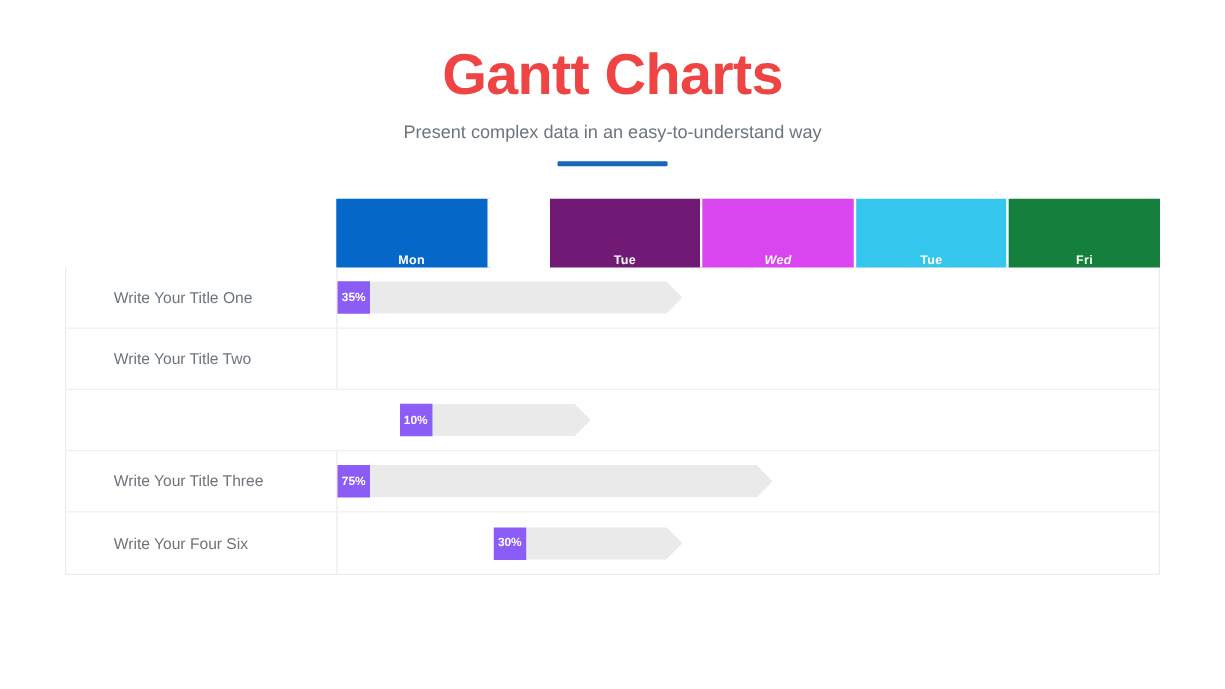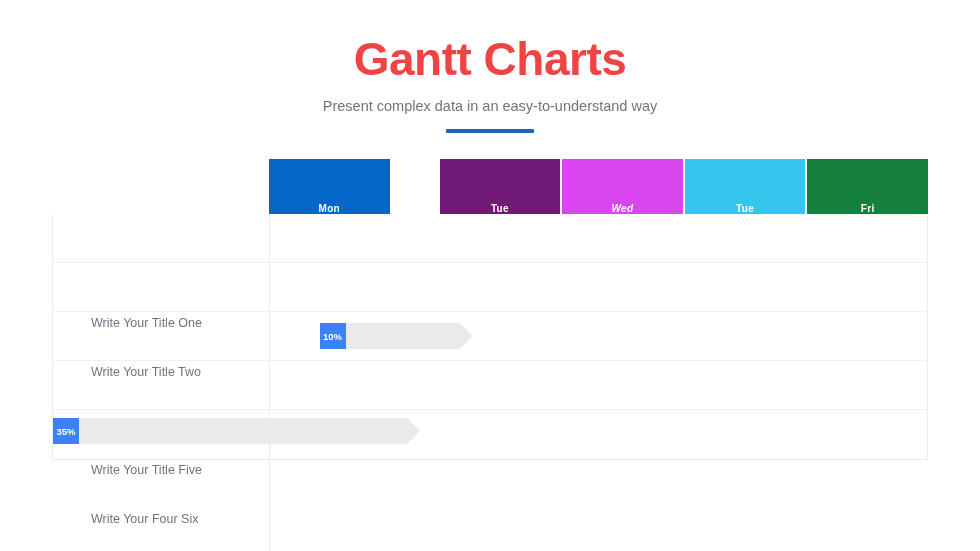--- a/index.html
+++ b/index.html
@@ -75,21 +75,20 @@
     border: 1px solid #ececec;
     border-top: none;
     box-sizing: border-box;
     width: 876px;
   }
   .gantt-row {
     display: flex;
     height: 49px;
     border-bottom: 1px solid #f0f0f0;
     box-sizing: border-box;
-    flex-direction: column;
   }
   .gantt-row:last-child { border-bottom: none; }
 
   .row-label {
     width: 217px;
     flex: 0 0 217px;
     display: flex;
     align-items: center;
     padding-left: 38px;
     box-sizing: border-box;
@@ -107,21 +106,21 @@
     position: absolute;
     top: 50%;
     transform: translateY(-50%);
     height: 26px;
     display: flex;
     align-items: stretch;
   }
   .bar-badge {
     width: 26px;
     flex: 0 0 26px;
-    background: #3b82f6;
+    background: #8b5cf6;
     color: #ffffff;
     font-size: 9.5px;
     font-weight: bold;
     display: flex;
     align-items: center;
     justify-content: center;
     box-sizing: border-box;
     z-index: 2;
     text-align: right;
   }
@@ -175,21 +174,21 @@
       </div>
       <div class="gantt-row">
         <div class="row-track">
           <div class="bar" style="left: 30.5%; width: 17.5%;">
             <div class="bar-badge">10%</div>
             <div class="bar-fill"></div>
           </div>
         </div>
       </div>
       <div class="gantt-row">
-        <div class="row-label">Write Your Title Five</div>
+        <div class="row-label">Write Your Title Three</div>
         <div class="row-track">
           <div class="bar" style="left: 0%; width: 53%;">
             <div class="bar-badge">75%</div>
             <div class="bar-fill"></div>
           </div>
         </div>
       </div>
       <div class="gantt-row">
         <div class="row-label">Write Your Four Six</div>
         <div class="row-track">

